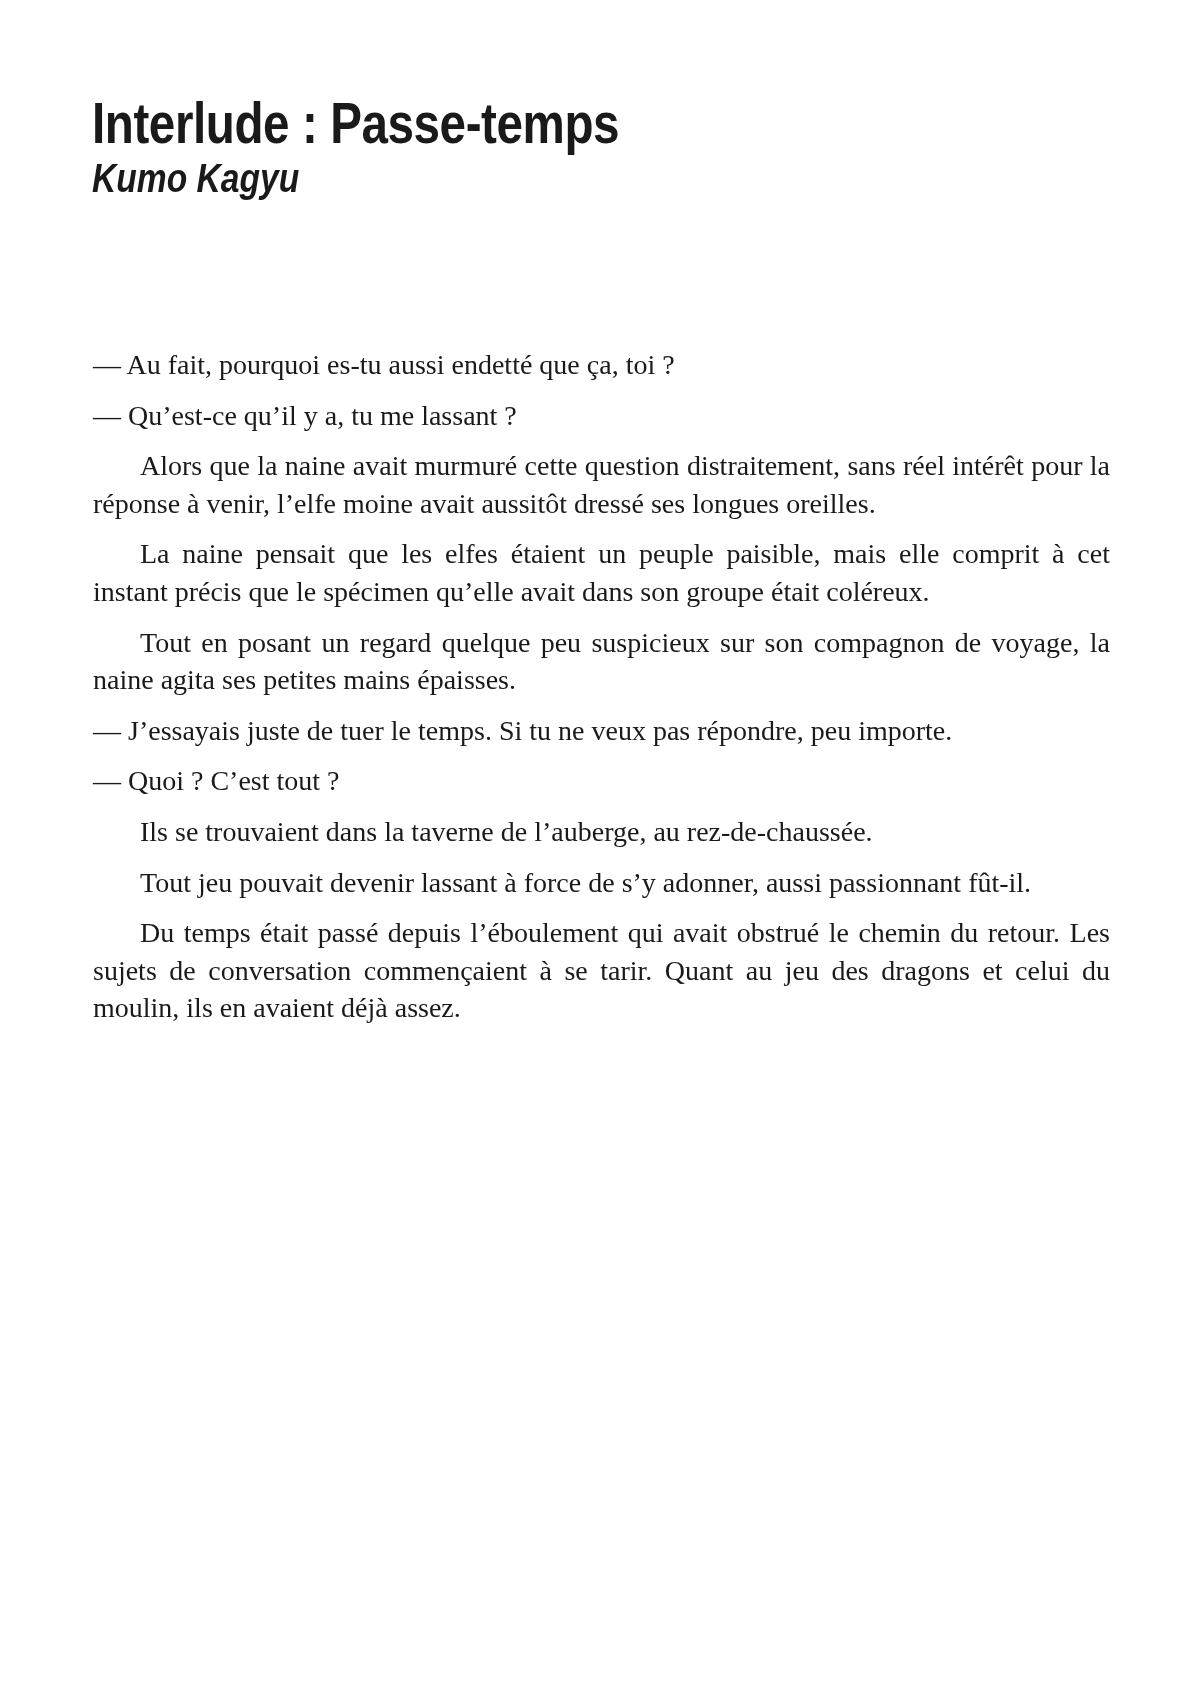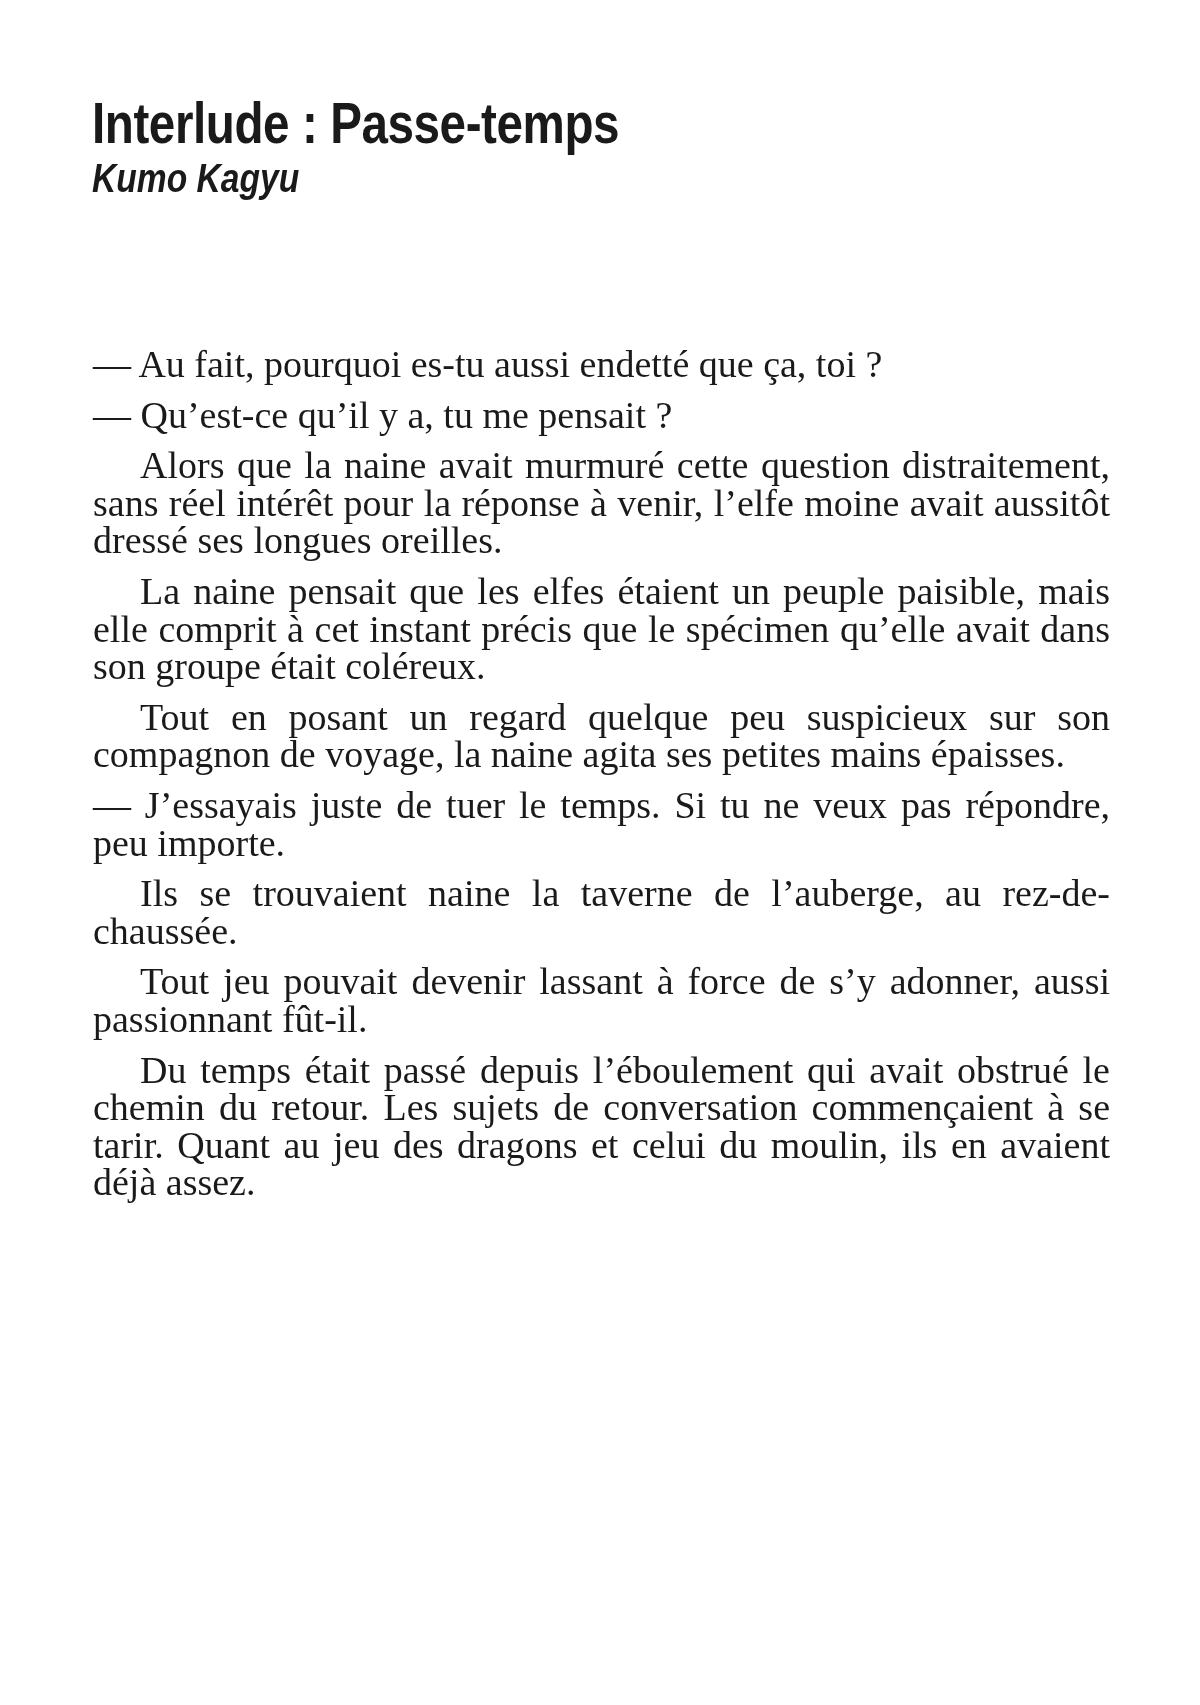--- a/index.html
+++ b/index.html
@@ -12,40 +12,41 @@
     transform: scaleX(0.82); transform-origin: left top; white-space: nowrap;
     letter-spacing: -0.5px;
   }
   .author {
     font-family: "Liberation Sans", sans-serif; font-weight: bold; font-style: italic;
     font-size: 40px; line-height: 44px; margin: 2px 0 0 0; color: #1a1a1a;
     transform: scaleX(0.84); transform-origin: left top; white-space: nowrap;
   }
   .body {
     position: absolute; left: 93px; top: 346px; width: 1017px;
-    font-family: "Liberation Serif", serif; font-size: 38px; line-height: 37.6px;
+    font-family: "Liberation Serif", serif; font-size: 28px; line-height: 37.6px;
     color: #1a1a1a;
   }
   .p { margin: 0 0 13px 0; text-align: justify; hyphens: manual; }
   .p.indent { text-indent: 47px; }
   .p.dialogue { text-indent: 0; }
 </style>
 </head>
 <body>
 
 <div class="page">
   <div class="header">
     <h1 class="title">Interlude : Passe-temps</h1>
     <h2 class="author">Kumo Kagyu</h2>
   </div>
 
   <div class="body">
     <p class="p dialogue">— Au fait, pourquoi es-tu aussi endetté que ça, toi ?</p>
-    <p class="p dialogue">— Qu’est-ce qu’il y a, tu me pensait ?</p>
+    <p class="p dialogue">— Qu’est-ce qu’il y a, tu me lassant ?</p>
     <p class="p indent">Alors que la naine avait murmuré cette question distraitement, sans réel intérêt pour la réponse à venir, l’elfe moine avait aussitôt dressé ses lon­gues oreilles.</p>
     <p class="p indent">La naine pensait que les elfes étaient un peuple paisible, mais elle com­prit à cet instant précis que le spécimen qu’elle avait dans son groupe était coléreux.</p>
     <p class="p indent">Tout en posant un regard quelque peu suspicieux sur son compagnon de voyage, la naine agita ses petites mains épaisses.</p>
     <p class="p dialogue">— J’essayais juste de tuer le temps. Si tu ne veux pas répondre, peu importe.</p>
-    <p class="p indent">Ils se trouvaient naine la taverne de l’auberge, au rez-de-chaussée.</p>
+    <p class="p dialogue">— Quoi ? C’est tout ?</p>
+    <p class="p indent">Ils se trouvaient dans la taverne de l’auberge, au rez-de-chaussée.</p>
     <p class="p indent">Tout jeu pouvait devenir lassant à force de s’y adonner, aussi passion­nant fût-il.</p>
     <p class="p indent">Du temps était passé depuis l’éboulement qui avait obstrué le chemin du retour. Les sujets de conversation commençaient à se tarir. Quant au jeu des dragons et celui du moulin, ils en avaient déjà assez.</p>
   </div>
 </div>
 
 </body></html>

